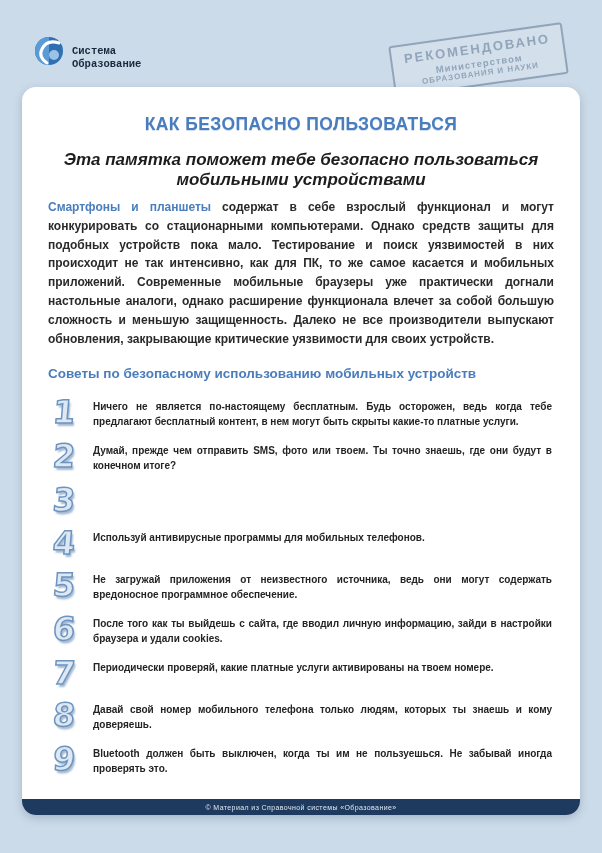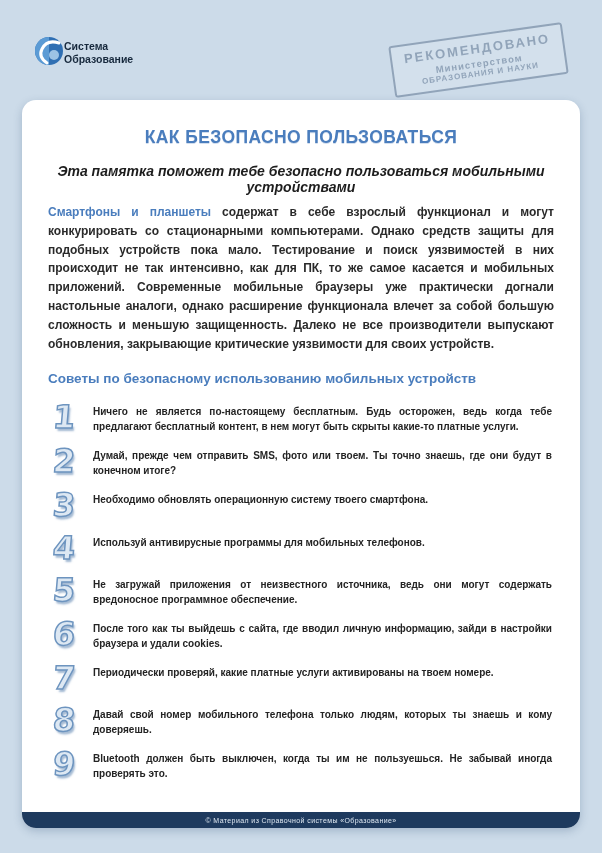--- a/index.html
+++ b/index.html
@@ -7,21 +7,21 @@
   body {
     background:#ccdbe9;
     font-family:"Liberation Sans", sans-serif;
     position:relative;
     overflow:hidden;
   }
 
   
   .logo {
     position:absolute; left:34px; top:36px;
-    display:flex; align-items:center; gap:0;
+    display:flex; align-items:flex-end; gap:8px;font-family:Liberation Mono, monospace;
   }
   .logo-text {
     font-size:10.5px; font-weight:bold; color:#17293d; line-height:1.25;
   }
   .stamp {
     position:absolute; right:36px; top:34px;
     transform:rotate(-8deg);
     border:2px solid #8da0b6;
     border-radius:3px;
     padding:5px 12px 6px;
@@ -29,21 +29,21 @@
     color:#8da0b6;
     opacity:.92;
     background:rgba(255,255,255,0.15);
   }
   .stamp-line1 { font-size:13px; font-weight:bold; letter-spacing:2px; }
   .stamp-line2 { font-size:9.5px; font-weight:bold; margin-top:2px; letter-spacing:1px; }
   .stamp-line3 { font-size:8px; font-weight:bold; letter-spacing:1px; text-transform:uppercase; }
 
   
   .card {
-    position:absolute; left:22px; top:100px;
+    position:absolute; left:22px; top:87px;
     width:558px; height:728px;
     background:#ffffff;
     border-radius:14px;
     box-shadow:0 3px 8px rgba(40,70,110,.25);
     overflow:hidden;
   }
   .card-inner { padding:26px 26px 0; }
 
   .title {
     text-align:center;
@@ -52,21 +52,21 @@
     font-size:17.5px;
     line-height:1.35;
     letter-spacing:.4px;
     text-shadow:0 1px 0 rgba(74,125,189,.25);
   }
   .subtitle {
     margin-top:13px;
     text-align:center;
     font-style:italic;
     font-weight:bold;
-    font-size:14px;
+    font-size:17px;
     color:#1d1d1d;
   }
 
   .intro {
     margin-top:8px;
     font-size:12px;
     font-weight:bold;
     color:#2a2a2a;
     line-height:1.58;
     text-align:justify;
@@ -162,21 +162,20 @@
       <div class="tip-row">
         <div class="tip-num">1</div>
         <div class="tip-text">Ничего не является по-настоящему бесплатным. Будь осторожен, ведь когда тебе предлагают бесплатный контент, в нем могут быть скрыты какие-то платные услуги.</div>
       </div>
       <div class="tip-row">
         <div class="tip-num">2</div>
         <div class="tip-text">Думай, прежде чем отправить SMS, фото или твоем. Ты точно знаешь, где они будут в конечном итоге?</div>
       </div>
       <div class="tip-row">
         <div class="tip-num">3</div>
-        <div class="tip-text">Необходимо обновлять операционную систему твоего смартфона.</div>
       </div>
       <div class="tip-row">
         <div class="tip-num">4</div>
         <div class="tip-text">Используй антивирусные программы для мобильных телефонов.</div>
       </div>
       <div class="tip-row">
         <div class="tip-num">5</div>
         <div class="tip-text">Не загружай приложения от неизвестного источника, ведь они могут содержать вредоносное программное обеспечение.</div>
       </div>
       <div class="tip-row">

